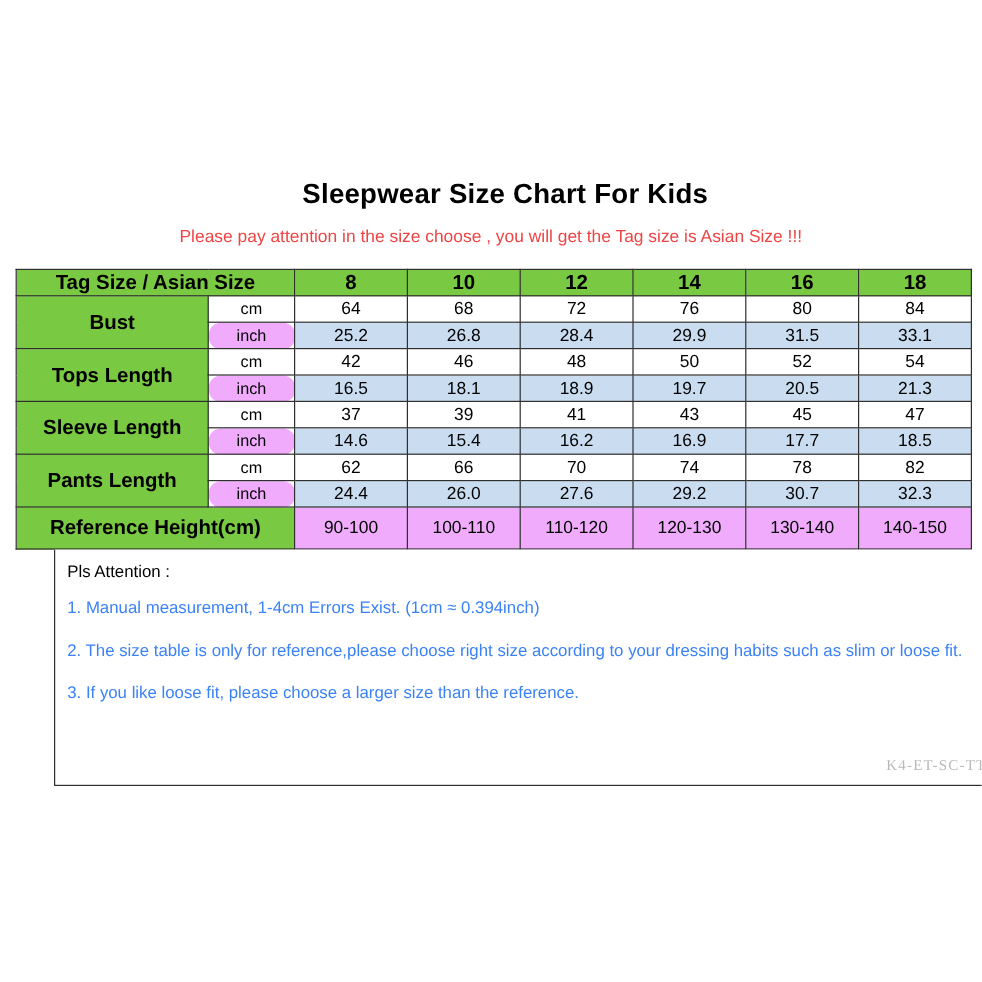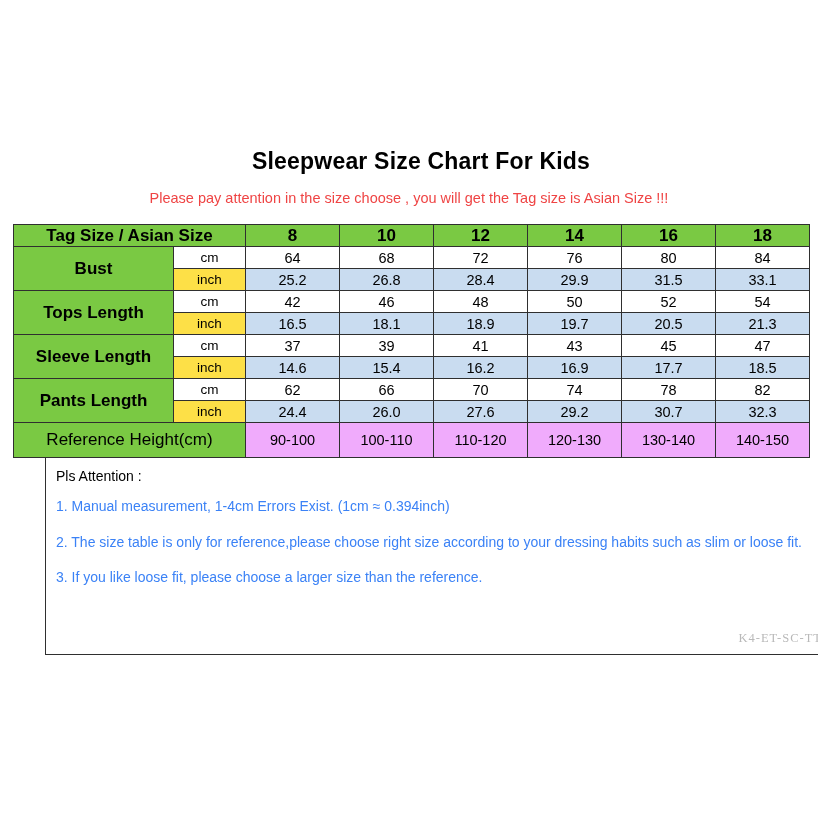--- a/index.html
+++ b/index.html
@@ -79,29 +79,30 @@
   }
   .cm-row td.val {
     background: #ffffff;
     font-size: 14.5px;
   }
   .inch-row td.val {
     background: #c9dcf0;
     font-size: 14.5px;
   }
   .inch-row td.unit {
-    background: #fde047;
+    background: #f0abfc;
+    border-radius: 10px;
   }
   .refrow td.val {
     background: #f0abfc;
     font-size: 14.5px;
   }
   .ref-label {
     background: #7ac943;
-    font-weight: normal;
+    font-weight: bold;
     font-size: 17px;
   }
   .notes {
     border: 1px solid #2f2f2f;
     border-top: none;
     width: 792px;
     box-sizing: border-box;
     background: #ffffff;
     padding: 10px 10px 6px 10px;
     position: relative;

